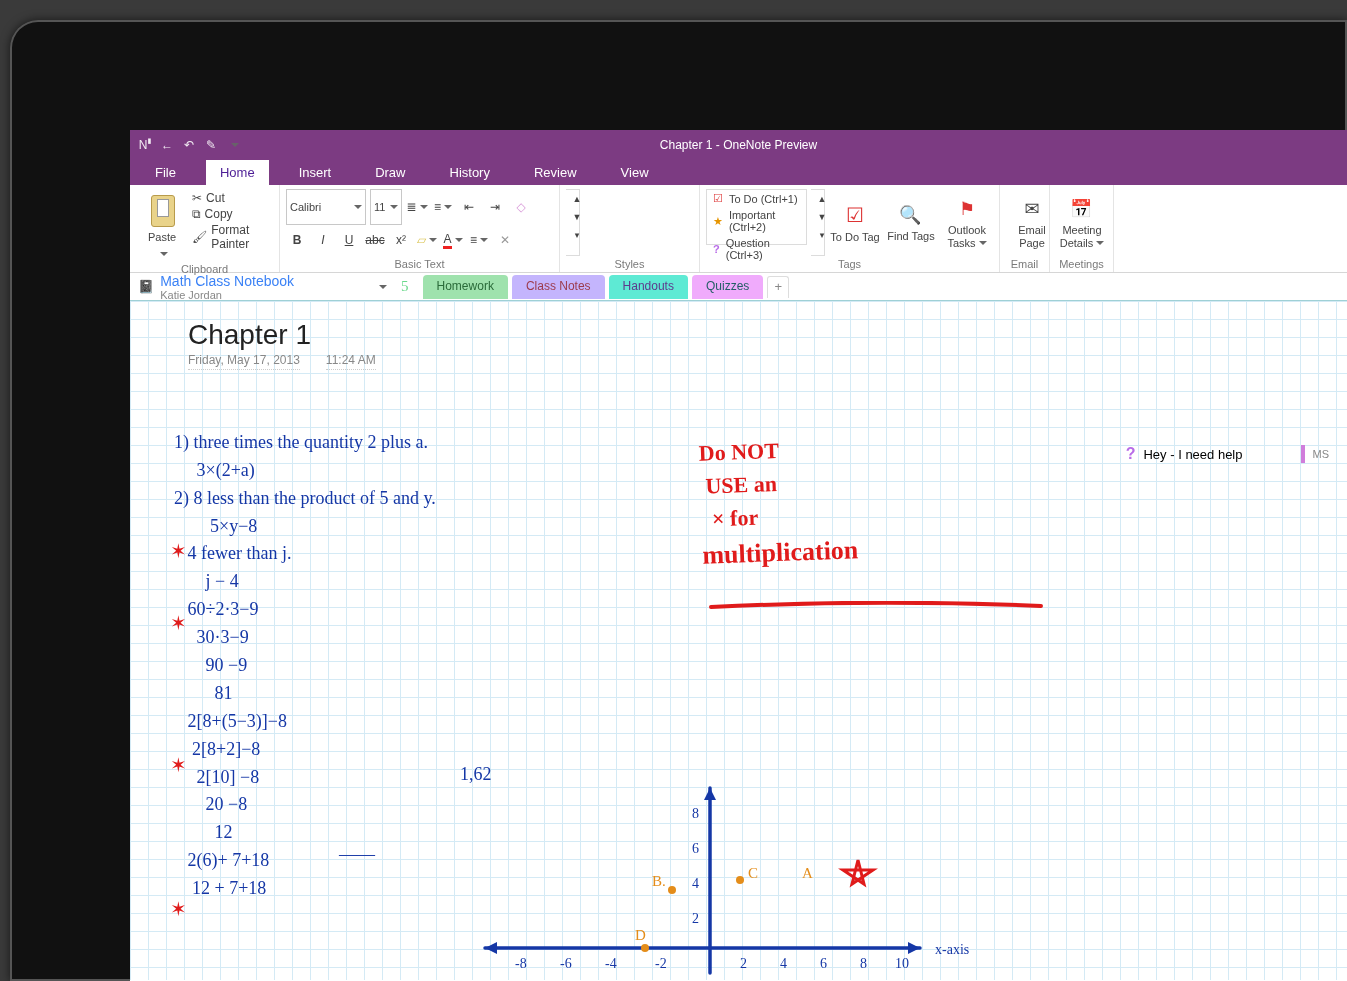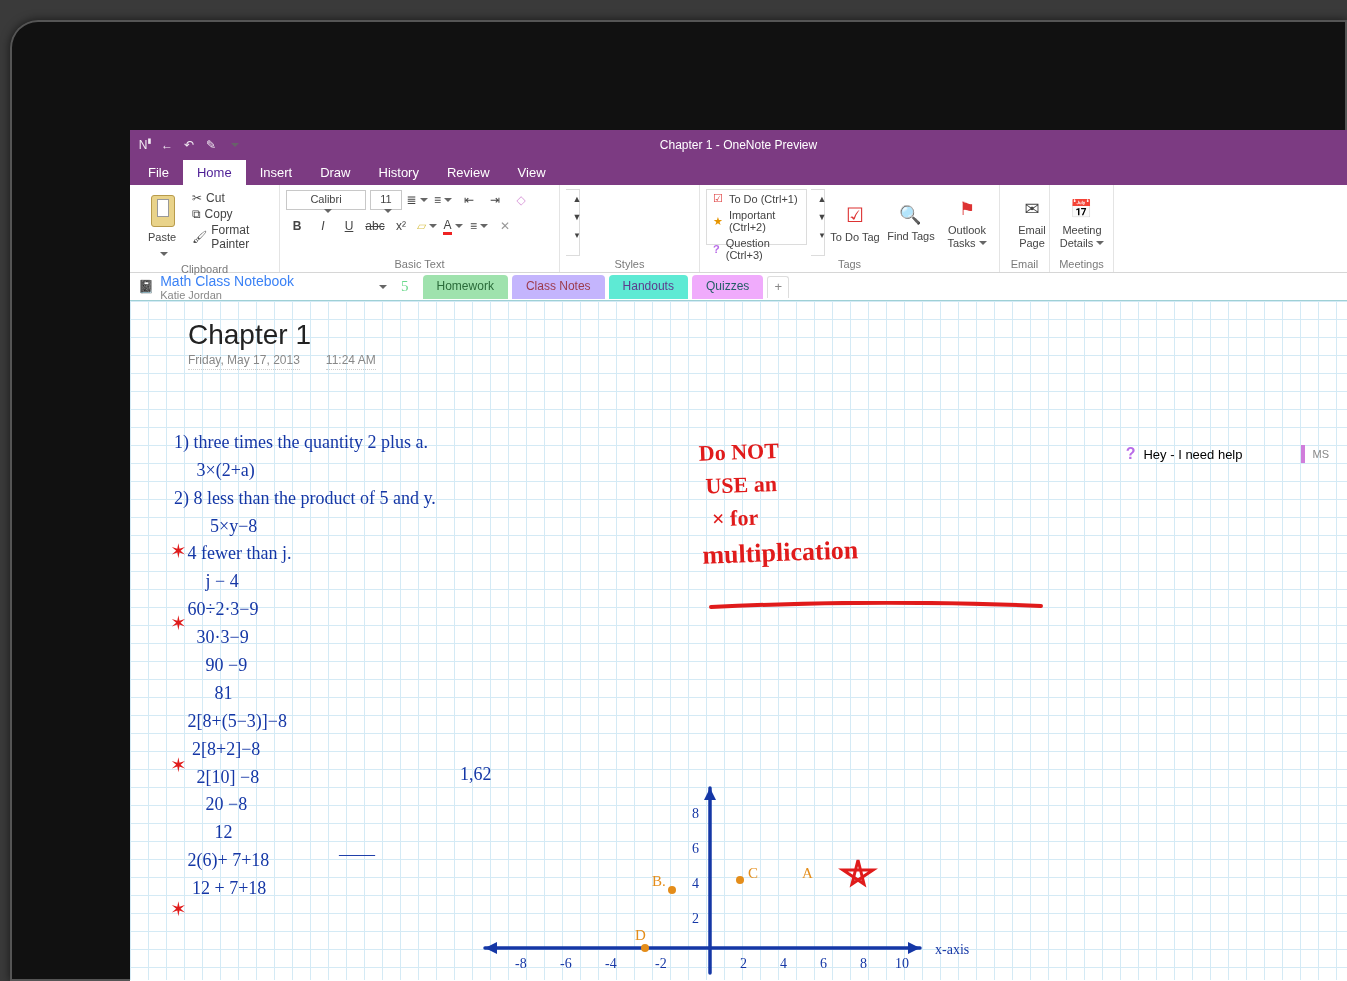--- a/index.html
+++ b/index.html
@@ -45,22 +45,22 @@
     display: inline-flex;
     align-items: center; justify-content: center;
     color: #fff;
     opacity: .9;
   }
   .titlebar .title { position: absolute; left:50%; transform:translateX(-50%); }
   
   .menutabs {
     background: #7c3b82;
     display: flex;
-    gap: 0;
-    padding-left: 4px;
+    gap: 16px;
+    padding-left: 11px;
     color: #fff;
     align-items: center;
   }
   .menutabs .mtab {
     padding: 5px 14px;
     font-size: 13px;
     cursor: pointer;
   }
   .menutabs .mtab.active {
     background: #fff;
@@ -97,22 +97,22 @@
     width: 52px; min-width: 52px;
     gap: 4px;
     padding-top:2px;
   }
   .big-btn .lbl { font-size: 11px; text-align:center; line-height: 1.1; }
   .row { display: flex; align-items: center; gap: 4px; }
   .paste-icn { width:30px; height:36px; position:relative;}
   .paste-icn::before{content:"";position:absolute;left:4px;top:4px;width:22px;height:30px;background:#e9d38a;border:1px solid #b89b4b;border-radius:3px;}
   .paste-icn::after{content:"";position:absolute;left:10px;top:8px;width:10px;height:16px;background:#fff;border:1px solid #999;}
   .font-box, .size-box {
-    border:1px solid #c8c8c8; height:20px; background:#fff; font-size:11px; padding:2px 3px;
-    display:inline-flex; align-items:center; justify-content:space-between;flex-direction:column;
+    border:1px solid #c8c8c8; height:36px; background:#fff; font-size:11px; padding:2px 3px;
+    display:inline-flex; align-items:center; justify-content:space-between;
   }
   .font-box{width:80px;} .size-box{width:32px;}
   .tri-down::after{content:"";display:inline-block;border:4px solid transparent;border-top-color:#666;margin-left:3px;position:relative;top:2px;}
   .styles-box{border:1px solid #dcdcdc;background:#f4f4f4;width:120px;height:54px;display:flex;flex-direction:column;padding:4px 6px;gap:2px;}
   .style-h{color:#2e75b6;font-family:'Segoe UI Light',sans-serif;}
   .tag-list{width:146px;height:56px;border:1px solid #dcdcdc;background:#fff;font-size:11px;}
   .tag-list .tl-row{display:flex;align-items:center;gap:6px;padding:2px 6px;}
   .red-star{color:#e69500;}
   .qmk{color:#b86be8;font-weight:bold;}
   

